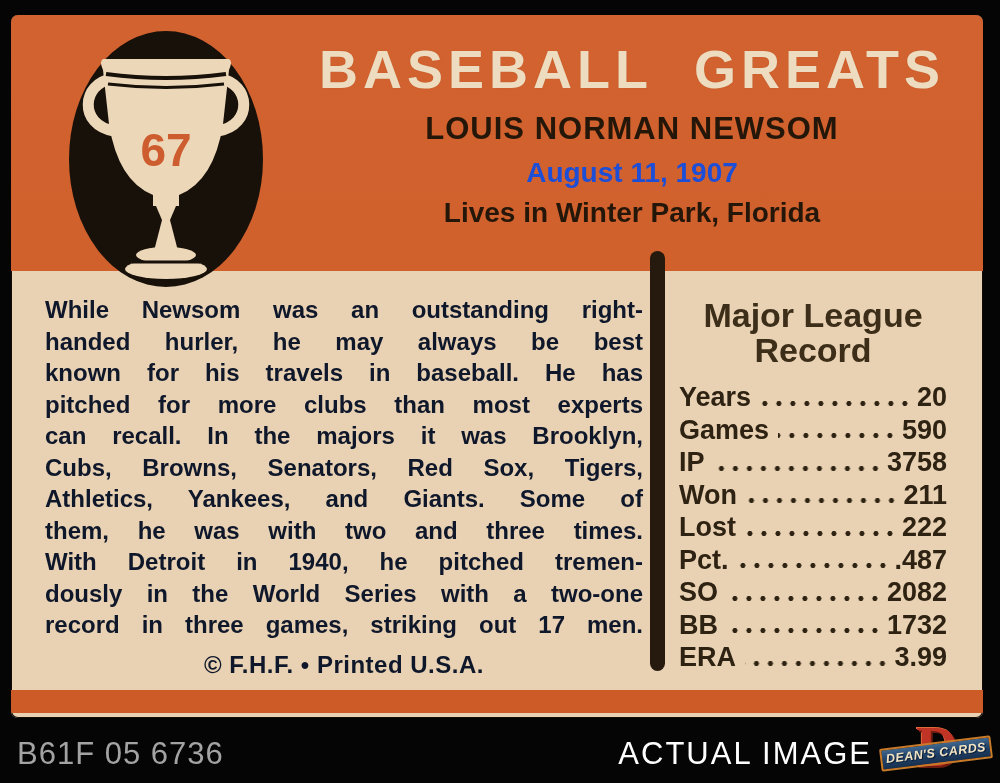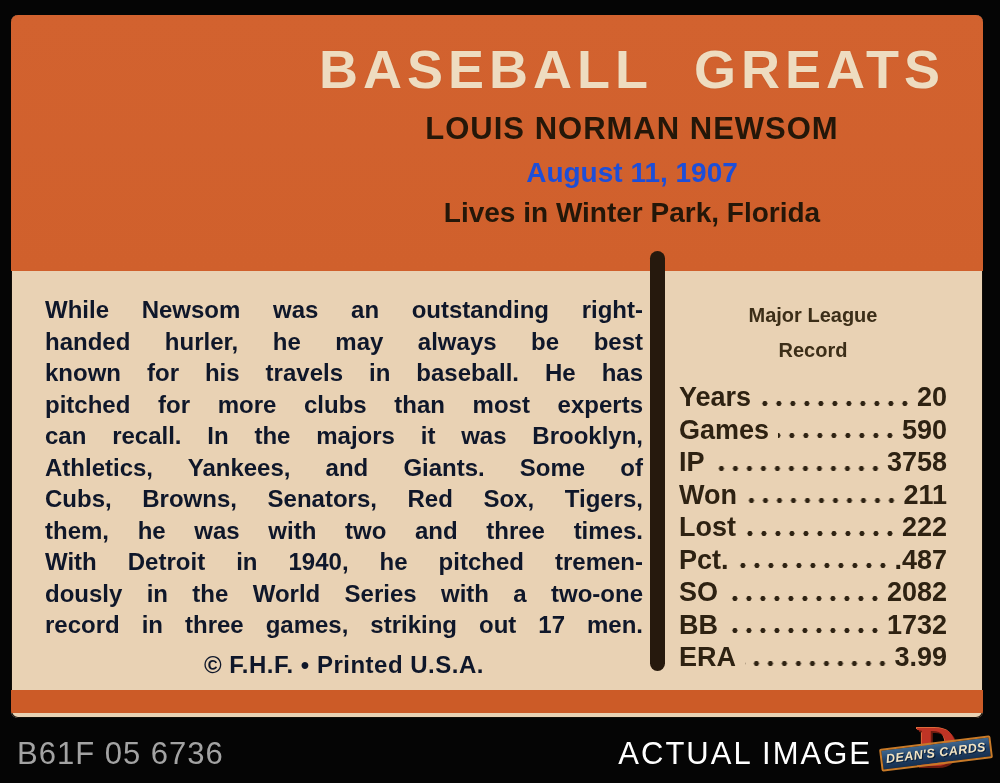--- a/index.html
+++ b/index.html
@@ -62,21 +62,21 @@
     font-size: 24px; font-weight: 700; line-height: 31.5px; color: #0f172a;
   }
   .bio-line { text-align: justify; text-align-last: justify; }
   .copyright { margin-top: 8px; font-size: 24px; text-align: center; letter-spacing: 0.5px; }
 
   
   .stats {
     position: absolute; left: 668px; top: 283px; width: 268px;
     color: #2e2212; font-weight: 700;
   }
-  .stats-title { text-align: center; font-size: 20px; line-height: 35px; color: #3c2e18; }
+  .stats-title { text-align: center; font-size: 34px; line-height: 35px; color: #3c2e18; }
   .stats-rows { margin-top: 13px; }
   .stat-row {
     display: flex; align-items: baseline;
     font-size: 27px; height: 32.5px; line-height: 32.5px;
   }
   .stat-leader {
     flex: 1; height: 7px; align-self: flex-end;
     margin: 0 5px 7px 9px;
     background-image: radial-gradient(circle, #2e2212 2.3px, rgba(0,0,0,0) 2.8px);
     background-size: 14px 7px;
@@ -117,38 +117,54 @@
 </head>
 <body>
 
 <div class="stage">
 
   <div class="card">
 
     <div class="orange-band"></div>
     <div class="bottom-strip"></div>
 
+    <div class="trophy">
+      <svg viewBox="0 0 200 260" xmlns="http://www.w3.org/2000/svg" aria-hidden="true">
+        <ellipse cx="100" cy="130" rx="97" ry="128" fill="#18110a"></ellipse>
+        <path d="M46 50 C16 54 12 96 48 102" fill="none" stroke="#ecd7b8" stroke-width="11" stroke-linecap="round"></path>
+        <path d="M154 50 C184 54 188 96 152 102" fill="none" stroke="#ecd7b8" stroke-width="11" stroke-linecap="round"></path>
+        <path d="M37 30 L163 30 Q167 32 163 41 L157 95 Q148 152 113 166 L113 177 L87 177 L87 166 Q52 152 43 95 L37 41 Q33 32 37 30 Z" fill="#ecd7b8"></path>
+        <path d="M40 45 Q100 53 160 45" stroke="#18110a" stroke-width="4" fill="none"></path>
+        <path d="M42 55 Q100 62 158 55" stroke="#18110a" stroke-width="3" fill="none"></path>
+        <text x="100" y="137" text-anchor="middle" font-family="Liberation Sans, sans-serif" font-size="46" font-weight="700" fill="#cd5c2e">67</text>
+        <path d="M90 177 L110 177 L104 191 L96 191 Z" fill="#ecd7b8"></path>
+        <path d="M96 191 L104 191 L112 222 L88 222 Z" fill="#ecd7b8"></path>
+        <ellipse cx="100" cy="226" rx="30" ry="8" fill="#ecd7b8"></ellipse>
+        <ellipse cx="100" cy="240" rx="41" ry="10" fill="#ecd7b8"></ellipse>
+        <line x1="66" y1="233" x2="134" y2="233" stroke="#18110a" stroke-width="3"></line>
+      </svg>
+    </div>
 
     <div class="header-text">
       <div class="series-title">BASEBALL GREATS</div>
       <div class="player-name">LOUIS NORMAN NEWSOM</div>
       <div class="birth-date">August 11, 1907</div>
       <div class="residence">Lives in Winter Park, Florida</div>
     </div>
 
     <div class="divider"></div>
 
     <div class="bio">
       <div class="bio-line">While Newsom was an outstanding right-</div>
       <div class="bio-line">handed hurler, he may always be best</div>
       <div class="bio-line">known for his travels in baseball. He has</div>
       <div class="bio-line">pitched for more clubs than most experts</div>
       <div class="bio-line">can recall. In the majors it was Brooklyn,</div>
+      <div class="bio-line">Cubs, Browns, Senators, Red Sox, Tigers,</div>
       <div class="bio-line">Athletics, Yankees, and Giants. Some of</div>
-      <div class="bio-line">Cubs, Browns, Senators, Red Sox, Tigers,</div>
       <div class="bio-line">them, he was with two and three times.</div>
       <div class="bio-line">With Detroit in 1940, he pitched tremen-</div>
       <div class="bio-line">dously in the World Series with a two-one</div>
       <div class="bio-line">record in three games, striking out 17 men.</div>
       <div class="copyright">© F.H.F. • Printed U.S.A.</div>
     </div>
 
     <div class="stats">
       <div class="stats-title">
         <div>Major League</div>

